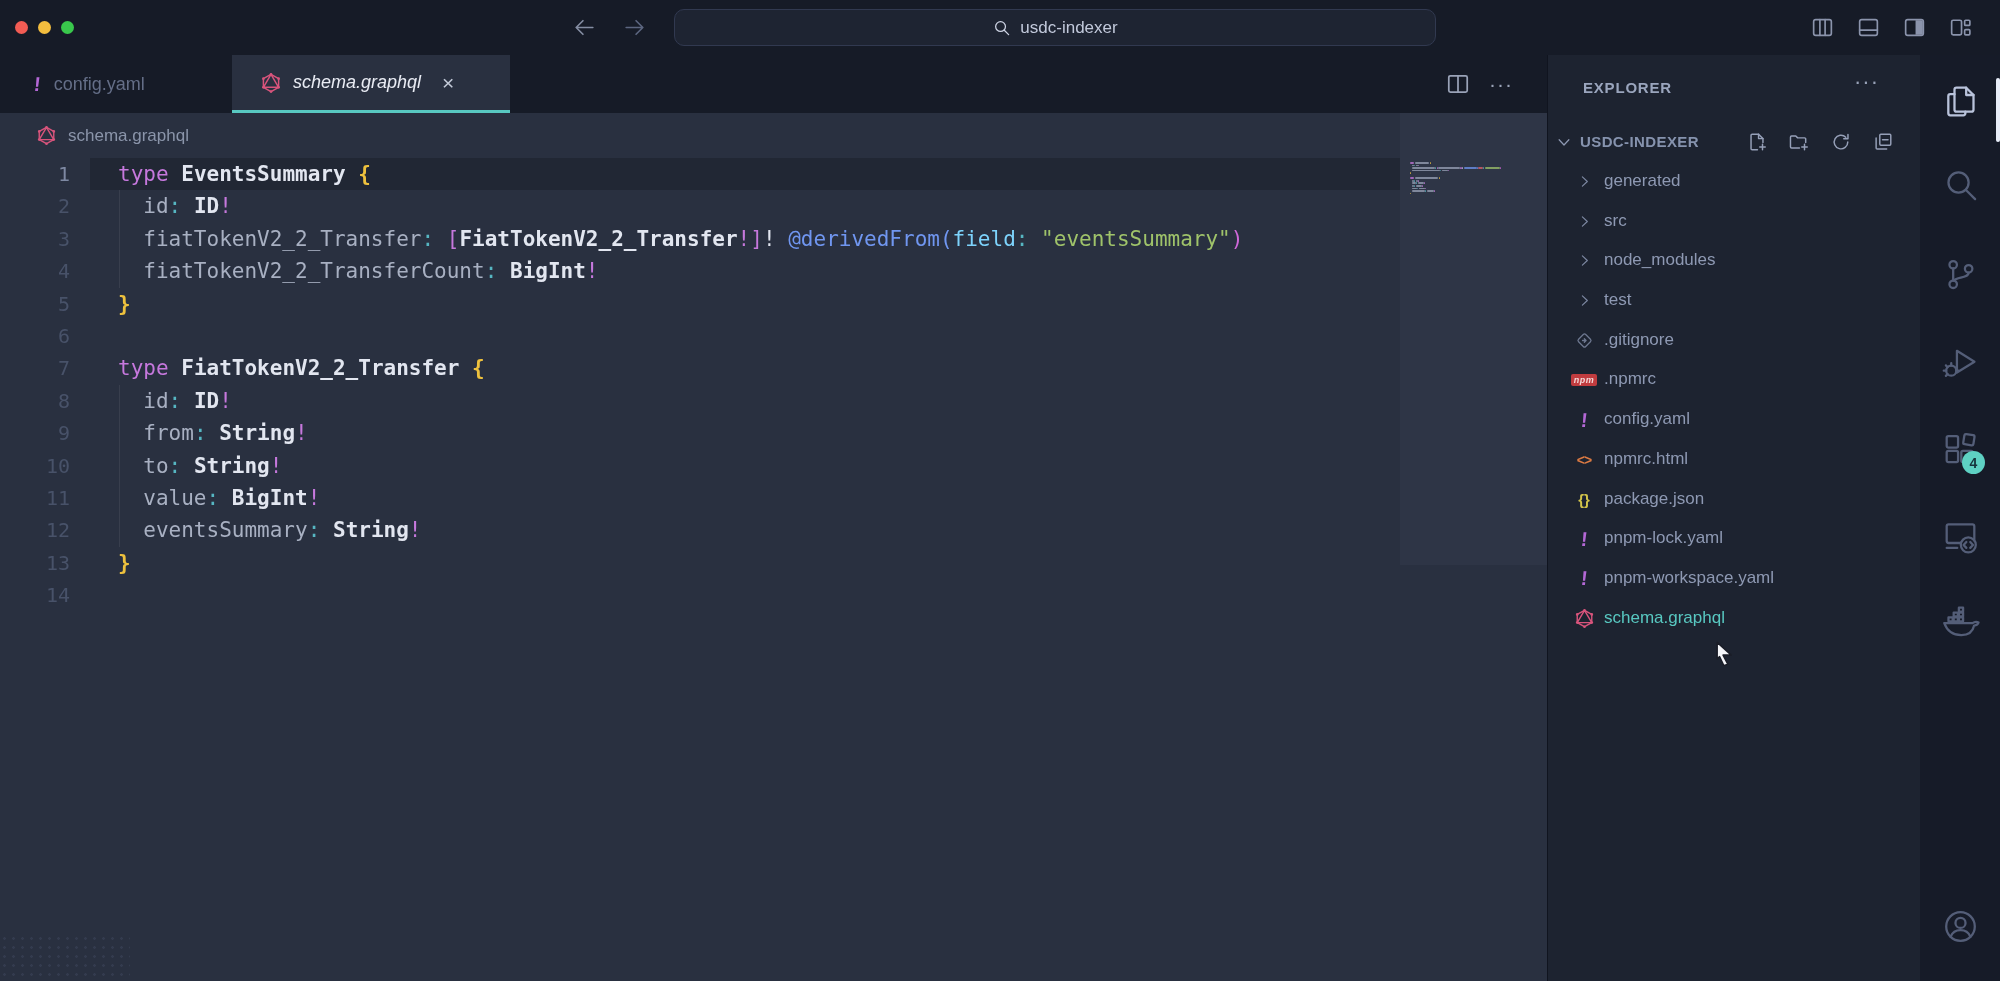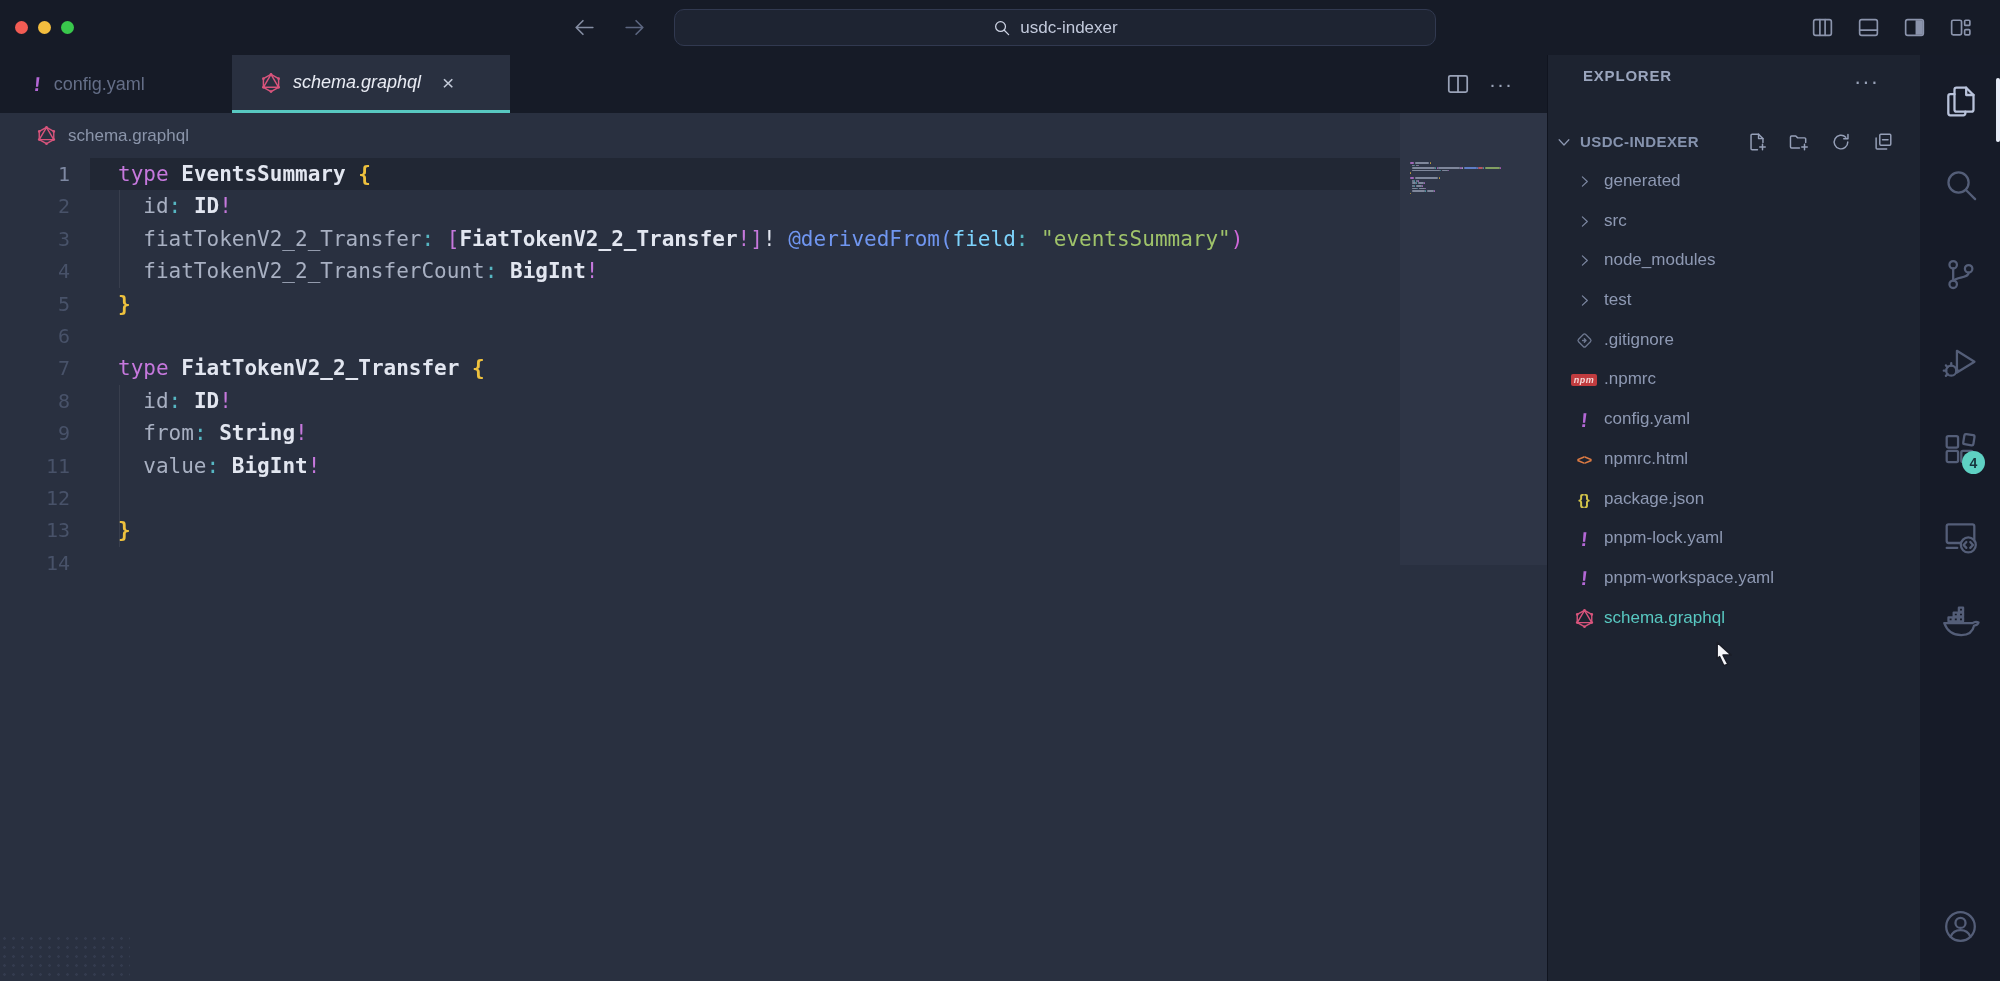--- a/index.html
+++ b/index.html
@@ -64,21 +64,21 @@
   .mini-line{position:absolute;left:10px;height:1.8px;display:flex;border-radius:1px;opacity:.75;}
   .mini-line i{display:block;height:100%;border-radius:1px;}
 
   .dots{position:absolute;left:0;top:879px;width:130px;height:47px;opacity:.35;
         background-image:radial-gradient(circle,rgba(96,108,140,.55) 1.2px,transparent 1.5px);
         background-size:9px 9px;}
 
   
   .sidebar{position:absolute;left:1547px;top:55px;width:373px;height:926px;background:#1d2330;
            border-left:1px solid #10141f;box-sizing:border-box;}
-  .exp-title{position:absolute;left:35px;top:12px;font-size:15px;font-weight:600;
+  .exp-title{position:absolute;left:35px;top:24px;font-size:15px;font-weight:600;
              letter-spacing:.8px;color:#9aa5bd;}
   .exp-more{position:absolute;left:306px;top:14px;font-size:22px;color:#98a2b8;letter-spacing:1px;}
   .proj-row{position:absolute;left:0;top:67px;width:373px;height:40px;}
   .proj-row .pchev{position:absolute;left:7px;top:11px;width:18px;height:18px;color:#8e99b3;}
   .proj-row .pname{position:absolute;left:32px;top:11px;font-size:15px;font-weight:700;
                    letter-spacing:.4px;color:#8693ae;}
   .proj-acts{position:absolute;left:198px;top:9px;display:flex;gap:20px;color:#96a0b8;}
   .proj-acts span{width:22px;height:22px;}
   #tree{position:absolute;left:0;top:107px;width:373px;}
   .trow{position:relative;height:39.7px;}
@@ -223,22 +223,23 @@
     <div id="code" class="code">
         <div class="code-line hl"><span class="ln">1</span><span class="lc"><span class="tk-kw">type</span><span class="tk-sp"> </span><span class="tk-ty">EventsSummary</span><span class="tk-sp"> </span><span class="tk-br">{</span></span></div>
         <div class="code-line"><span class="ln">2</span><span class="lc"><span class="tk-sp">  </span><span class="tk-pr">id</span><span class="tk-co">:</span><span class="tk-sp"> </span><span class="tk-ty">ID</span><span class="tk-bg">!</span></span></div>
         <div class="code-line"><span class="ln">3</span><span class="lc"><span class="tk-sp">  </span><span class="tk-pr">fiatTokenV2_2_Transfer</span><span class="tk-co">:</span><span class="tk-sp"> </span><span class="tk-bk">[</span><span class="tk-ty">FiatTokenV2_2_Transfer</span><span class="tk-bg">!</span><span class="tk-bk">]</span><span class="tk-wh">!</span><span class="tk-sp"> </span><span class="tk-di">@derivedFrom</span><span class="tk-pb">(</span><span class="tk-fl">field</span><span class="tk-co">:</span><span class="tk-sp"> </span><span class="tk-st">"eventsSummary"</span><span class="tk-pp">)</span></span></div>
         <div class="code-line"><span class="ln">4</span><span class="lc"><span class="tk-sp">  </span><span class="tk-pr">fiatTokenV2_2_TransferCount</span><span class="tk-co">:</span><span class="tk-sp"> </span><span class="tk-ty">BigInt</span><span class="tk-bg">!</span></span></div>
         <div class="code-line"><span class="ln">5</span><span class="lc"><span class="tk-br">}</span></span></div>
         <div class="code-line"><span class="ln">6</span><span class="lc"></span></div>
         <div class="code-line"><span class="ln">7</span><span class="lc"><span class="tk-kw">type</span><span class="tk-sp"> </span><span class="tk-ty">FiatTokenV2_2_Transfer</span><span class="tk-sp"> </span><span class="tk-br">{</span></span></div>
         <div class="code-line"><span class="ln">8</span><span class="lc"><span class="tk-sp">  </span><span class="tk-pr">id</span><span class="tk-co">:</span><span class="tk-sp"> </span><span class="tk-ty">ID</span><span class="tk-bg">!</span></span></div>
         <div class="code-line"><span class="ln">9</span><span class="lc"><span class="tk-sp">  </span><span class="tk-pr">from</span><span class="tk-co">:</span><span class="tk-sp"> </span><span class="tk-ty">String</span><span class="tk-bg">!</span></span></div>
+        <div class="code-line"><span class="ln">10</span><span class="lc"><span class="tk-sp">  </span><span class="tk-pr">to</span><span class="tk-co">:</span><span class="tk-sp"> </span><span class="tk-ty">String</span><span class="tk-bg">!</span></span></div>
         <div class="code-line"><span class="ln">11</span><span class="lc"><span class="tk-sp">  </span><span class="tk-pr">value</span><span class="tk-co">:</span><span class="tk-sp"> </span><span class="tk-ty">BigInt</span><span class="tk-bg">!</span></span></div>
-        <div class="code-line"><span class="ln">12</span></div>
+        <div class="code-line"><span class="ln">12</span><span class="lc"><span class="tk-sp">  </span><span class="tk-pr">eventsSummary</span><span class="tk-co">:</span><span class="tk-sp"> </span><span class="tk-ty">String</span><span class="tk-bg">!</span></span></div>
         <div class="code-line"><span class="ln">13</span><span class="lc"><span class="tk-br">}</span></span></div>
         <div class="code-line"><span class="ln">14</span><span class="lc"></span></div>
       </div>
     <div class="guide g1"></div>
     <div class="guide g2"></div>
     <div class="minimap">
         <div id="mini">
           <div class="mini-line" style="top: 49px;">
             <i style="width: 4.12px; background: rgb(198, 120, 221);"></i>
             <i style="width: 1.03px; background: transparent;"></i>

